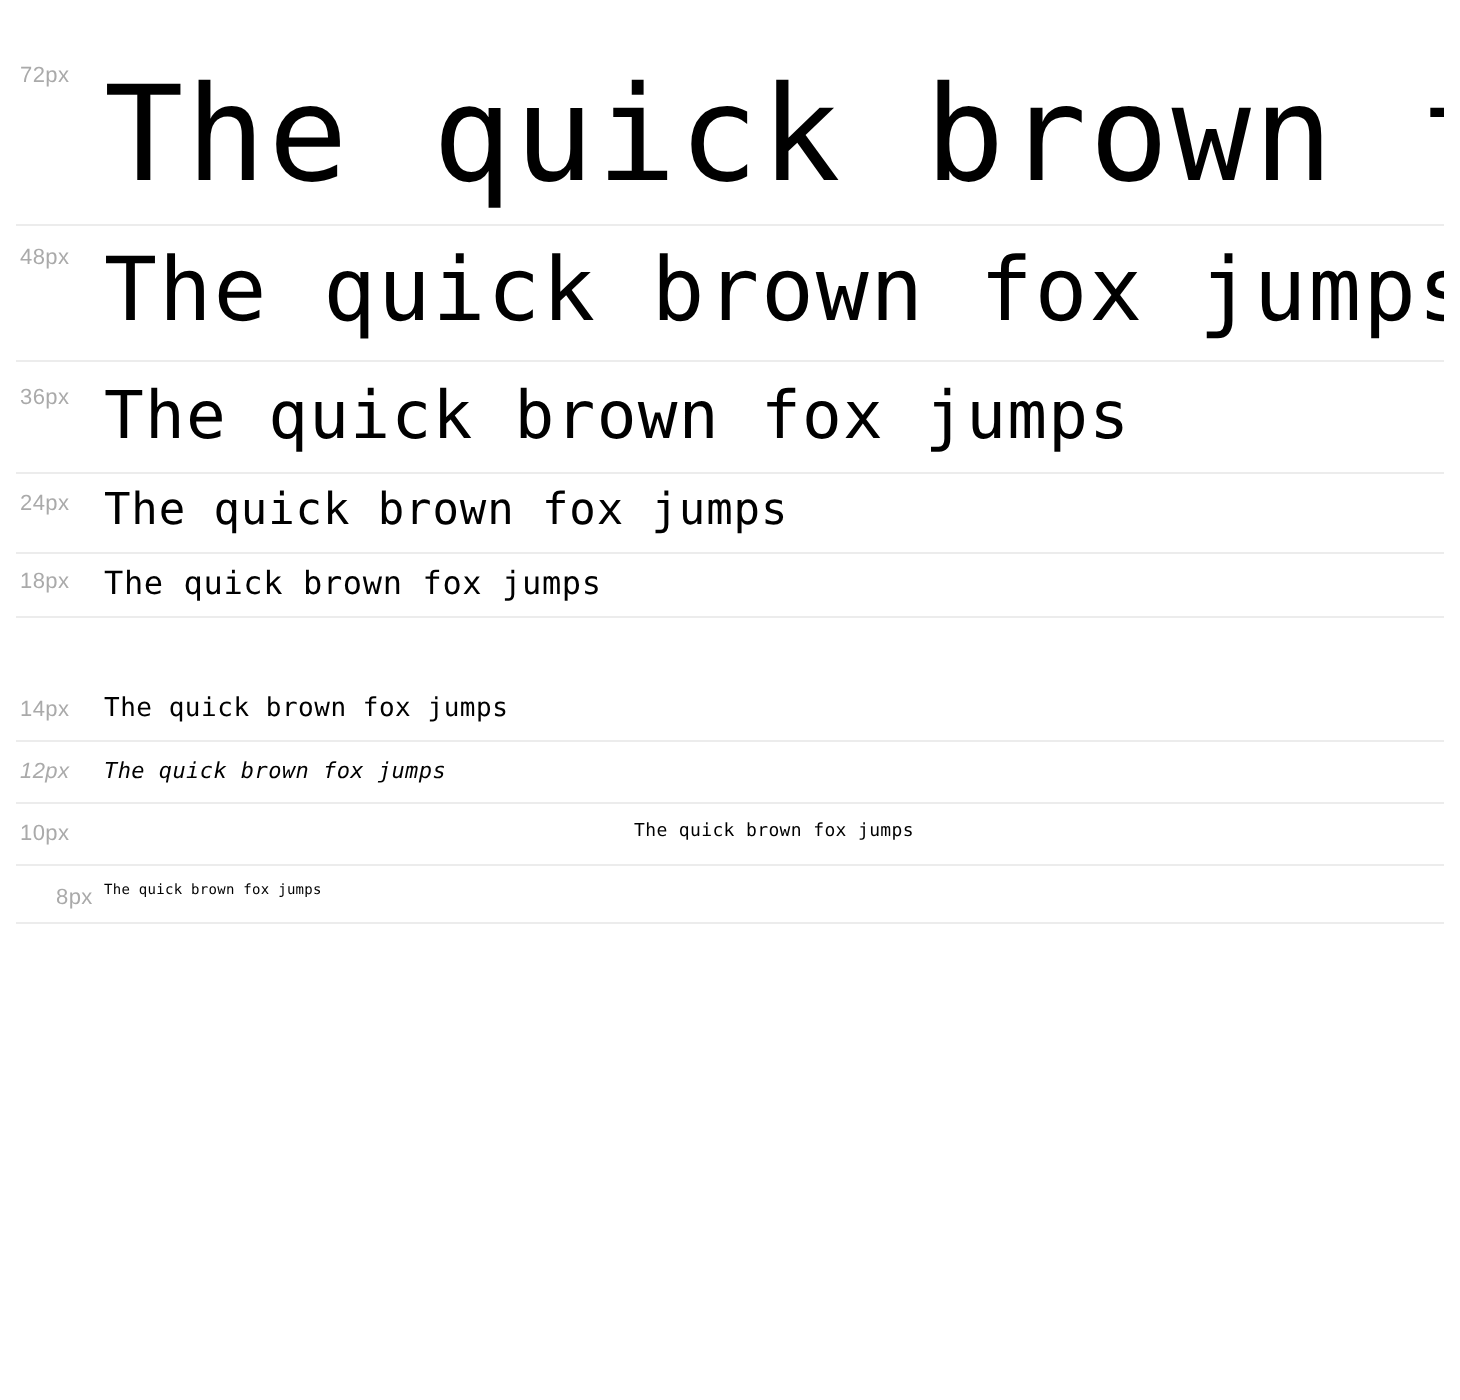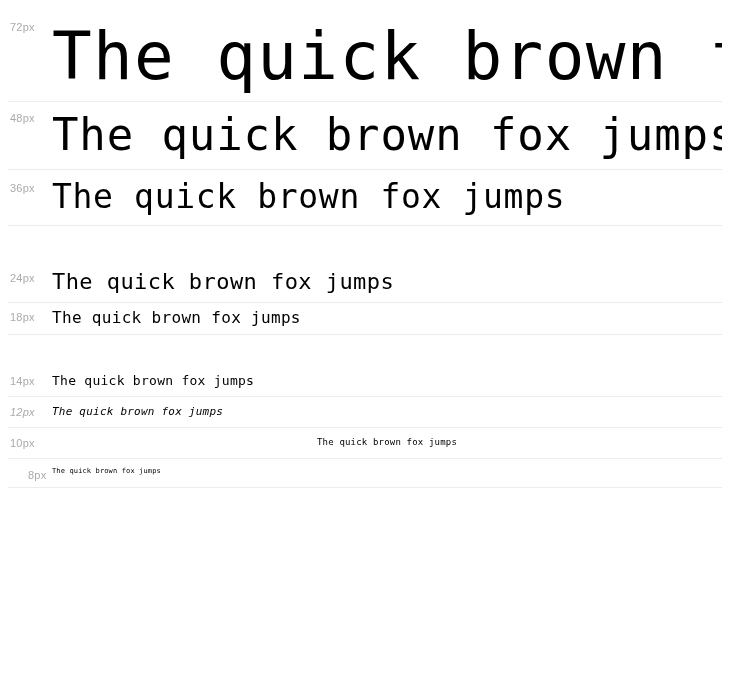--- a/index.html
+++ b/index.html
@@ -10,21 +10,21 @@
   body {
     width: 730px;
     height: 700px;
     overflow: hidden;
     font-family: "Liberation Sans", sans-serif;
     -webkit-font-smoothing: none;
   }
 
   #specimen {
     width: 608px;
-    padding-top: 14px;
+    padding-top: 25px;
     box-sizing: border-box;
   }
 
   .specimen-row {
     position: relative;
     box-sizing: border-box;
     width: 714px;
     margin-left: 8px;
     border-bottom: 1px solid #ececec;
     overflow: hidden;
@@ -63,21 +63,21 @@
   .row-72 .sample-text { font-size: 66px; line-height: 86px; }
 
   .row-48 { height: 68px; }
   .row-48 .size-label { top: 11px; }
   .row-48 .sample-text { font-size: 44px; line-height: 66px; }
 
   .row-36 { height: 56px; }
   .row-36 .size-label { top: 13px; }
   .row-36 .sample-text { font-size: 33px; line-height: 54px; }
 
-  .row-24 { height: 40px; margin-top: 37px; }
+  .row-24 { height: 40px; }
   .row-24 .size-label { top: 10px; }
   .row-24 .sample-text { font-size: 22px; line-height: 38px; }
 
   .row-18 { height: 32px; }
   .row-18 .size-label { top: 9px; text-align: center; }
   .row-18 .sample-text { font-size: 16px; line-height: 30px; }
 
   .row-14 { height: 30px; margin-top: 32px; }
   .row-14 .size-label { top: 9px; }
   .row-14 .sample-text { font-size: 13px; line-height: 28px; }

